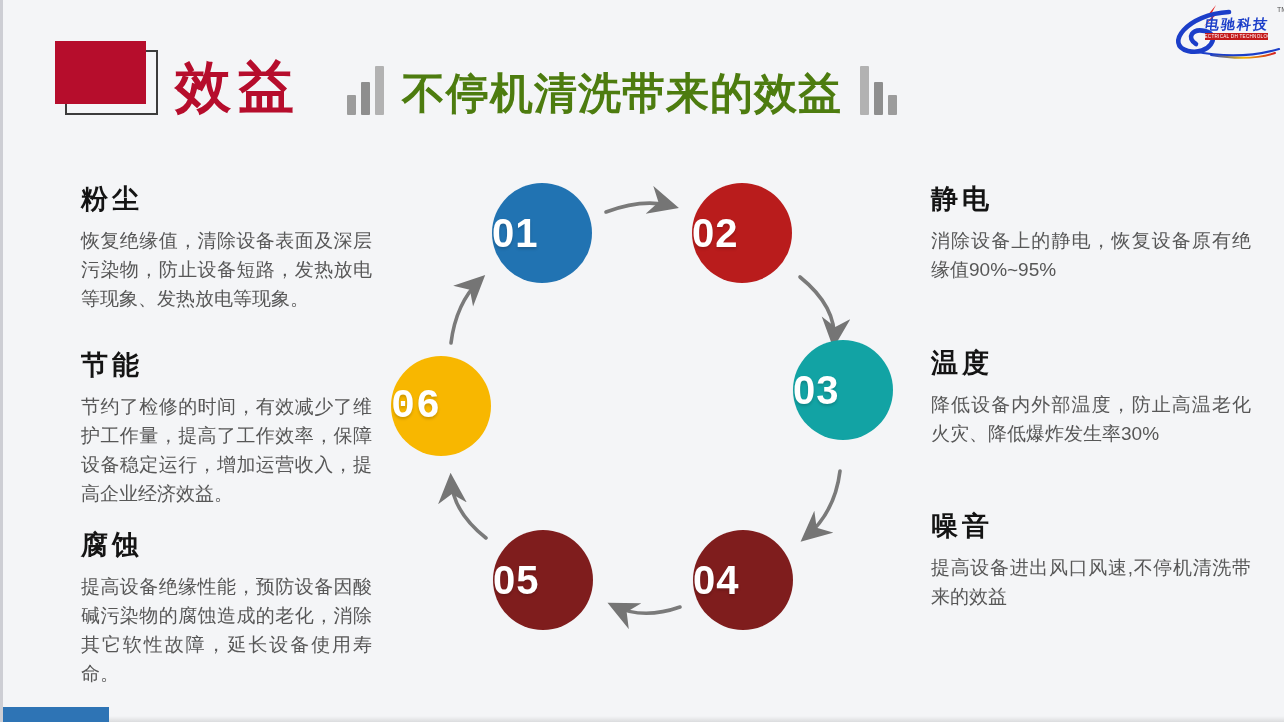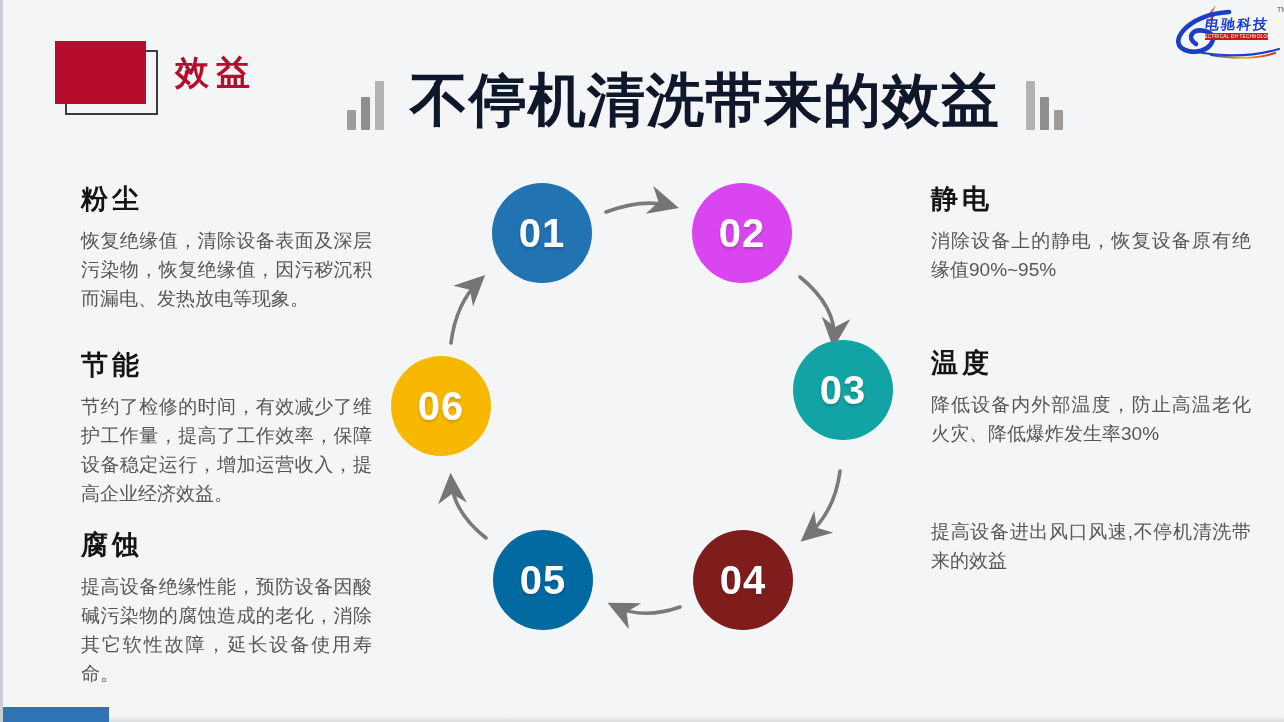--- a/index.html
+++ b/index.html
@@ -21,37 +21,37 @@
   .badge-outline{
     position:absolute;left:62px;top:50px;width:89px;height:61px;
     border:2px solid #3c3c3c;background:transparent;
   }
   .badge-fill{
     position:absolute;left:52px;top:41px;width:91px;height:63px;
     background:#b60d2c;
   }
   .section-label{
     position:absolute;left:172px;top:50px;
-    font-size:34px;font-weight:bold;color:#b60d2c;letter-spacing:7px;text-align:right;
+    font-size:56px;font-weight:bold;color:#b60d2c;letter-spacing:7px;text-align:right;
   }
 
   
   .title-wrap{
     position:absolute;left:344px;top:66px;display:flex;align-items:flex-end;gap:18px;
   }
   .bars{display:flex;align-items:flex-end;gap:5px;padding-bottom:4px}
   .bars i{display:block;width:9px;border-radius:1px}
   .bars-left i:nth-child(1){height:20px;background:#9c9c9c}
   .bars-left i:nth-child(2){height:33px;background:#8e8e8e}
   .bars-left i:nth-child(3){height:49px;background:#b2b2b2}
   .bars-right i:nth-child(1){height:49px;background:#b2b2b2}
   .bars-right i:nth-child(2){height:33px;background:#8e8e8e}
   .bars-right i:nth-child(3){height:20px;background:#9c9c9c}
   .page-title{
-    margin:8px;font-size:58px;line-height:52px;font-weight:bold;color:#0f172a;letter-spacing:1px;
+    margin:0;font-size:43px;line-height:52px;font-weight:bold;color:#4d7c0f;letter-spacing:1px;
     white-space:nowrap;
   }
 
   
   .logo{position:absolute;left:1156px;top:5px;width:124px;height:52px}
   .logo svg{position:absolute;inset:0;overflow:visible}
   .logo-cn{
     position:absolute;left:46px;top:11px;font-size:14px;font-weight:bold;
     color:#1b3ec9;letter-spacing:2px;transform:skewX(-8deg);white-space:nowrap;
     font-family:"Liberation Serif","DejaVu Serif",serif;
@@ -63,21 +63,21 @@
   .logo-en{
     font-size:5px;line-height:7px;color:#ffffff;letter-spacing:.3px;white-space:nowrap;
     transform:scale(.92);
   }
   .logo-tm{position:absolute;right:-4px;top:1px;font-size:7px;color:#555}
 
   
   .arrows{position:absolute;left:0;top:0;width:1284px;height:722px;pointer-events:none}
   .circle{
     position:absolute;width:100px;height:100px;border-radius:50%;
-    display:flex;align-items:center;justify-content:center;
+    display:flex;align-items:center;
   }
   .circle span{
     font-size:40px;font-weight:bold;color:#fff;
     text-shadow:0 2px 3px rgba(0,0,0,.18);letter-spacing:1px;
   }
   .c1{left:489px;top:183px}
   .c2{left:689px;top:183px}
   .c3{left:790px;top:340px}
   .c4{left:690px;top:530px}
   .c5{left:490px;top:530px}
@@ -164,56 +164,57 @@
       <path d="M837 471 Q832 512 803 537" marker-end="url(#ah)"></path>
       <path d="M677 607 Q640 620 611 606" marker-end="url(#ah)"></path>
       <path d="M483 538 Q450 512 448 480" marker-end="url(#ah)"></path>
       <path d="M448 343 Q453 303 477 280" marker-end="url(#ah)"></path>
     </g>
   </svg>
 
   <div class="circle c1" style="background-color: rgb(33, 115, 178);">
     <span>01</span>
   </div>
-  <div class="circle c2" style="background-color: #d946ef;">
+  <div class="circle c2" style="background-color: #b91c1c;">
     <span>02</span>
   </div>
   <div class="circle c3" style="background-color: rgb(18, 163, 164);">
     <span>03</span>
   </div>
   <div class="circle c4" style="background-color: #7f1d1d;">
     <span>04</span>
   </div>
-  <div class="circle c5" style="background-color: #0369a1;">
+  <div class="circle c5" style="background-color: #7f1d1d;">
     <span>05</span>
   </div>
-  <div class="circle c6" style="background-color: rgb(248, 183, 0);">
+  <div class="circle c6" style="background-color: rgb(248, 183, 0); font-family: Liberation Mono, monospace;">
     <span>06</span>
   </div>
 
   <section class="benefit left b-dust">
     <h2>粉尘</h2>
-    <p>恢复绝缘值，清除设备表面及深层污染物，恢复绝缘值，因污秽沉积而漏电、发热放电等现象。</p>
+    <p>恢复绝缘值，清除设备表面及深层污染物，防止设备短路，发热放电等现象、发热放电等现象。</p>
   </section>
   <section class="benefit left b-energy">
     <h2>节能</h2>
     <p>节约了检修的时间，有效减少了维护工作量，提高了工作效率，保障设备稳定运行，增加运营收入，提高企业经济效益。</p>
   </section>
   <section class="benefit left b-corrosion">
     <h2>腐蚀</h2>
     <p>提高设备绝缘性能，预防设备因酸碱污染物的腐蚀造成的老化，消除其它软性故障，延长设备使用寿命。</p>
   </section>
 
   <section class="benefit right b-static">
     <h2>静电</h2>
     <p>消除设备上的静电，恢复设备原有绝缘值90%~95%</p>
   </section>
   <section class="benefit right b-temp">
     <h2>温度</h2>
     <p>降低设备内外部温度，防止高温老化火灾、降低爆炸发生率30%</p>
   </section>
   <section class="benefit right b-noise">
+    <h2>噪音</h2>
     <p>提高设备进出风口风速,不停机清洗带来的效益</p>
   </section>
 
   <div class="slide-bottom-edge"></div>
   <div class="bottom-bar"></div>
 </div>
 
 </body></html>

